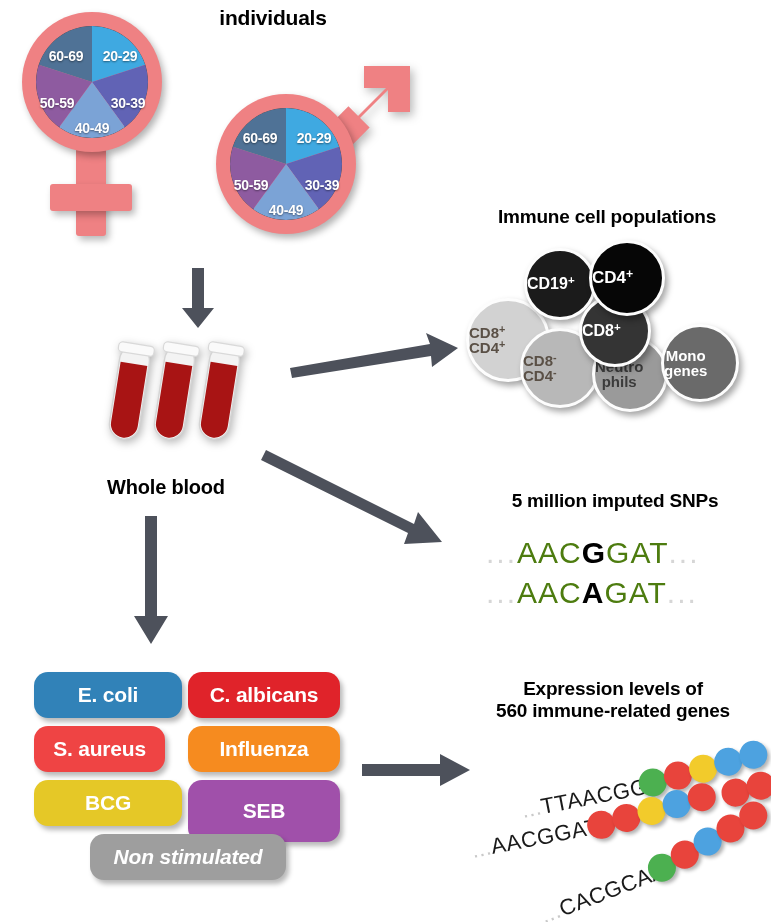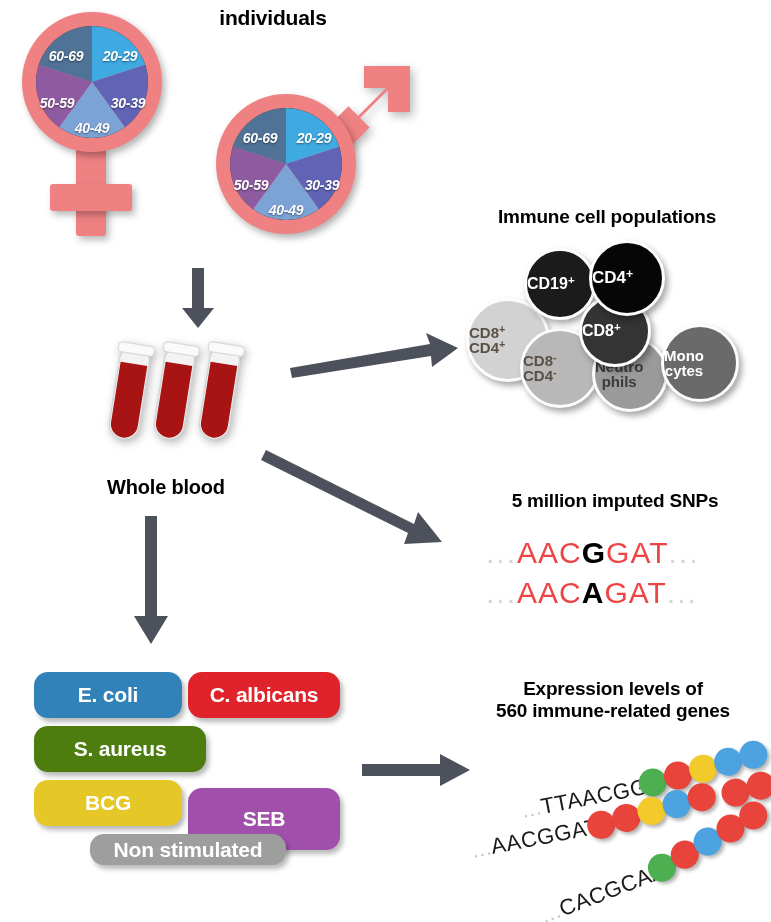--- a/index.html
+++ b/index.html
@@ -26,21 +26,20 @@
   .pie{
     position:absolute;border-radius:50%;overflow:hidden;
     box-shadow:inset 0 0 0 1.5px #4d4d57;
   }
   .pie svg{display:block;}
   .slice-label{
     position:absolute;color:#fff;font-weight:bold;
     text-shadow:0 1px 2px rgba(0,0,0,.45);
     white-space:nowrap;transform:translate(-50%,-50%);
     letter-spacing:-0.3px;
-    font-style:italic;
   }
   .fem-stem{
     position:absolute;background:#ef8183;
     box-shadow:3px 4px 7px rgba(0,0,0,.28);
   }
   .male-arrow{position:absolute;}
 
   
   .arrow svg{display:block;overflow:visible;}
 
@@ -54,21 +53,21 @@
     box-sizing:border-box;
   }
   .cellcircle sup{font-size:.72em;vertical-align:.42em;line-height:0;}
 
   
   .snp-row{
     position:absolute;white-space:nowrap;
     font-family:"Liberation Sans","DejaVu Sans",sans-serif;
     font-weight:normal;letter-spacing:1px;
   }
-  .snp-dim{color:#ef4444;}
+  .snp-dim{color:#4d7c0f;}
   .snp-hi{color:#000;font-weight:bold;}
   .snp-dots{color:#d6d6d6;letter-spacing:2px;}
 
   
   .pill{
     position:absolute;border-radius:14px;
     display:flex;align-items:center;justify-content:center;
     color:#fff;font-weight:bold;
     box-shadow:3px 4px 5px rgba(0,0,0,.28);
     box-sizing:border-box;letter-spacing:-0.2px;
@@ -233,21 +232,21 @@
   <div class="cellcircle" style="left:142px;top:96px;width:76px;height:76px;background:#9a9a9a;color:#3b3b3b;font-size:15px;z-index:3;">
     <span>
       <span>Neutro</span><br>
       <span>phils</span>
     </span>
   </div>
 
   <div class="cellcircle" style="left:211px;top:84px;width:78px;height:78px;background:#6a6a6a;color:#ffffff;font-size:15px;z-index:4;">
     <span>
       <span>Mono</span><br>
-      <span>cytes</span>
+      <span>genes</span>
     </span>
   </div>
 </div>
 
 <div class="abs heading" style="left:470px;top:490px;width:290px;font-size:19px;">5 million imputed SNPs</div>
 
 <div class="abs" style="left:478px;top:528px;width:290px;height:96px;">
 
   <div class="snp-row" style="left:8px;top:8px;font-size:30px;">
     <span class="snp-dots">...</span><span class="snp-dim">AAC</span><span class="snp-hi">G</span><span class="snp-dim">GAT</span><span class="snp-dots">...</span>
@@ -257,28 +256,29 @@
     <span class="snp-dots">...</span><span class="snp-dim">AAC</span><span class="snp-hi">A</span><span class="snp-dim">GAT</span><span class="snp-dots">...</span>
   </div>
 </div>
 
 <div class="abs" style="left:30px;top:672px;width:310px;height:220px;">
 
   <div class="pill" style="left:4px;top:0px;width:148px;height:46px;background:#3182b8;font-size:21px;">E. coli</div>
 
   <div class="pill" style="left:158px;top:0px;width:152px;height:46px;background:#e0232a;font-size:21px;">C. albicans</div>
 
-  <div class="pill" style="left:4px;top:54px;width:172px;height:46px;background:#4d7c0f;font-size:21px;">S. aureus</div>
-
+  <div class="pill" style="left:4px;top:54px;width:131px;height:46px;background:#ef4444;font-size:21px;">S. aureus</div>
+
+  <div class="pill" style="left:158px;top:54px;width:152px;height:46px;background:#f68b1f;font-size:21px;">Influenza</div>
 
   <div class="pill" style="left:4px;top:108px;width:148px;height:46px;background:#e5c827;font-size:21px;">BCG</div>
 
-  <div class="pill" style="left:158px;top:108px;width:152px;height:62px;background:#a050aa;font-size:21px;margin-top:8px;">SEB</div>
-
-  <div class="pill" style="left:60px;top:162px;width:196px;height:31px;background:#9e9e9e;font-size:21px;">Non stimulated</div>
+  <div class="pill" style="left:158px;top:108px;width:152px;height:62px;background:#a050aa;font-size:21px;">SEB</div>
+
+  <div class="pill" style="left:60px;top:162px;width:196px;height:46px;background:#9e9e9e;font-size:21px;font-style:italic;">Non stimulated</div>
 </div>
 
 <div class="abs arrow" style="left:362px;top:752px;width:110px;height:40px;">
   <svg width="110" height="40" viewBox="0 0 110 40">
     <path d="M0 12 H78 V2 L108 18 L78 34 V24 H0 Z" fill="#4d515b"></path>
   </svg>
 </div>
 
 <div class="abs heading" style="left:458px;top:678px;width:310px;font-size:19px;">
   <div>Expression levels of</div>

